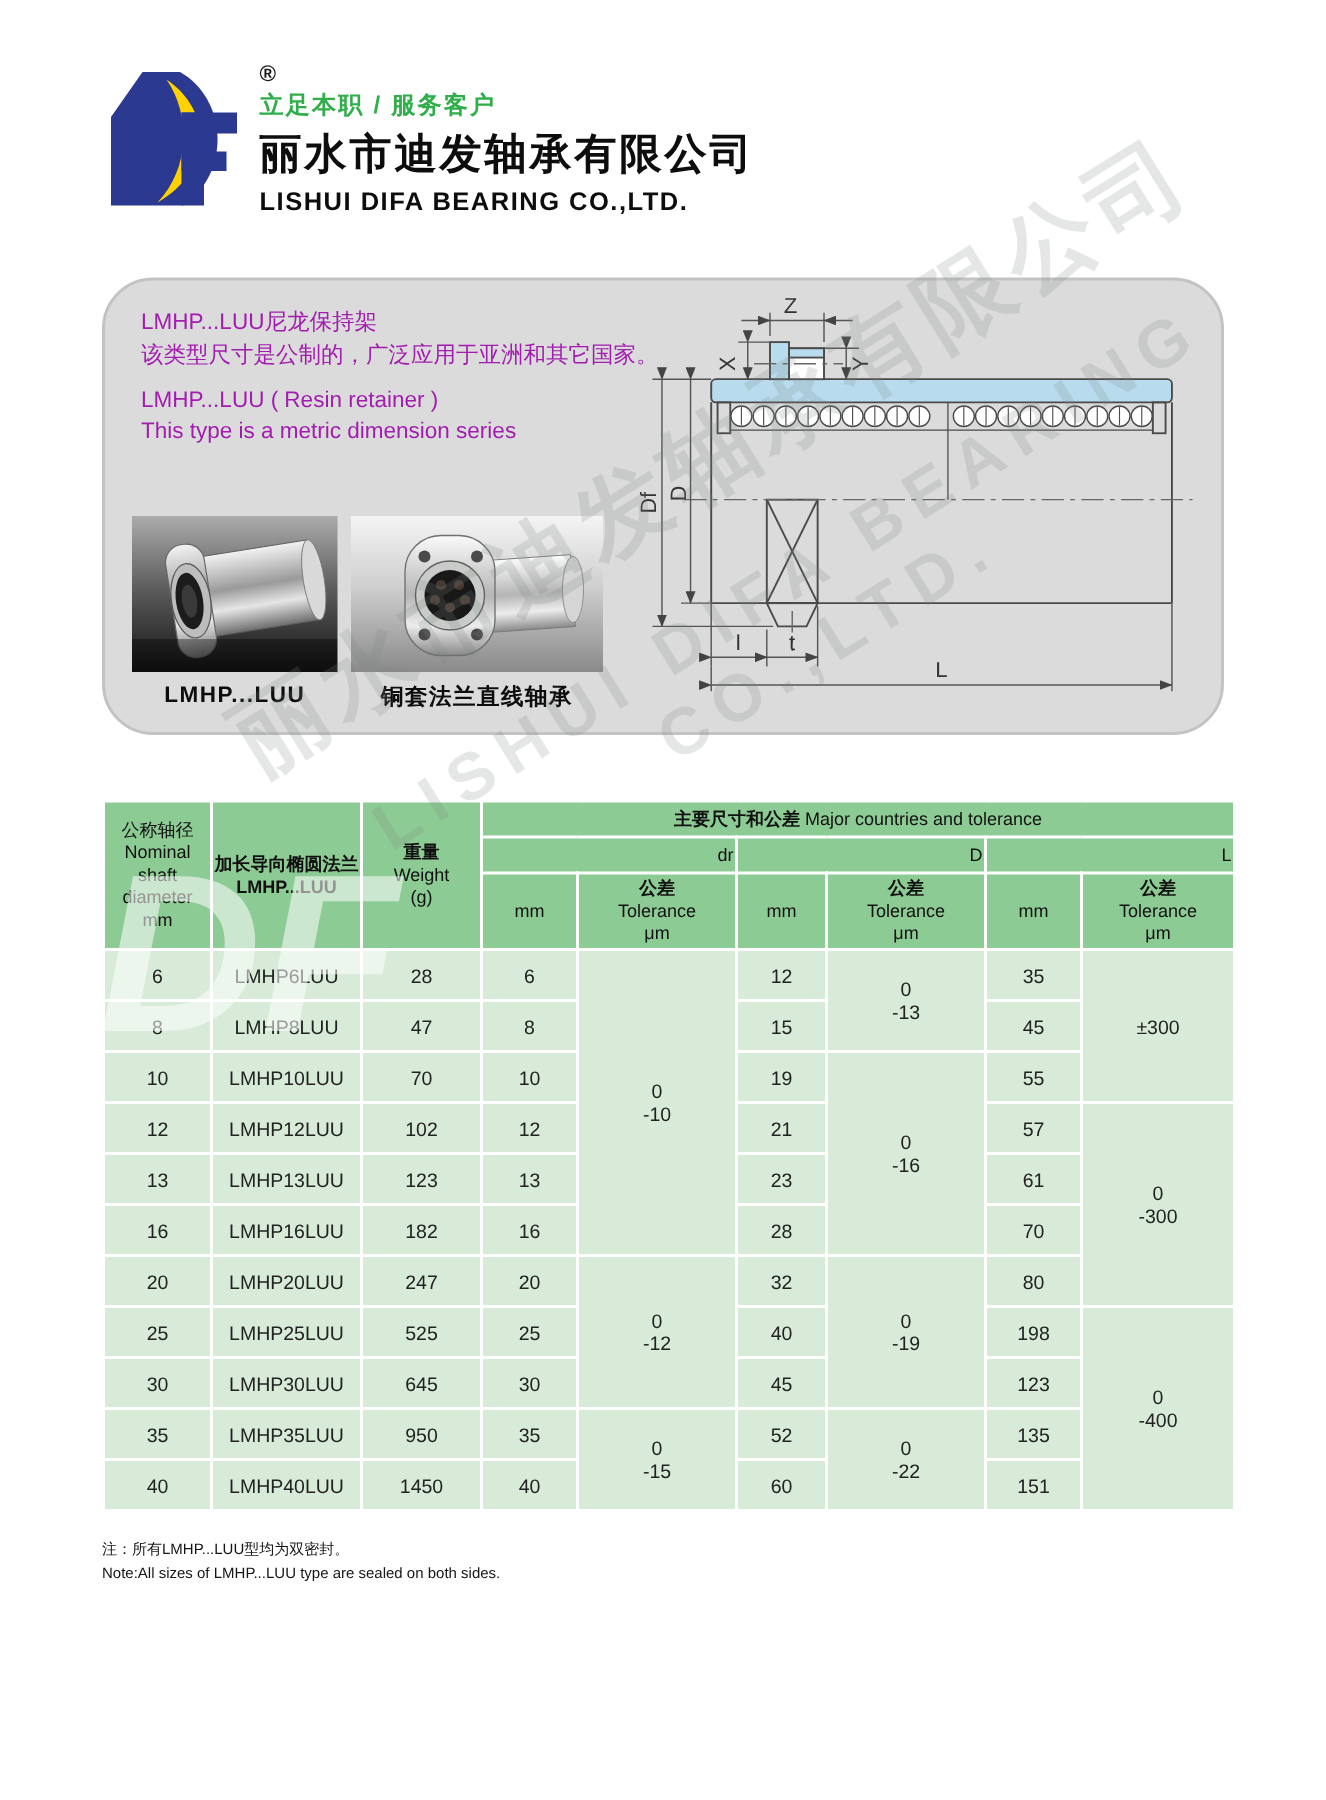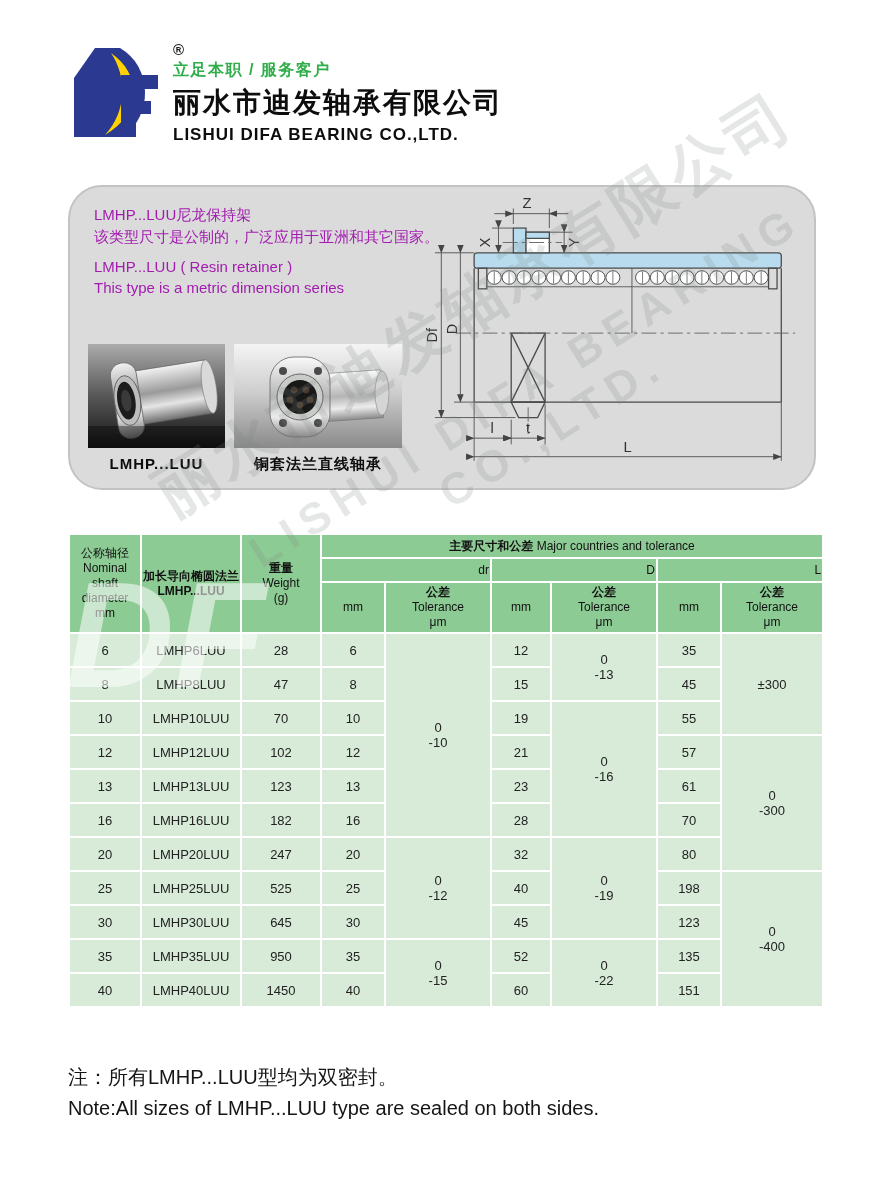--- a/index.html
+++ b/index.html
@@ -56,21 +56,21 @@
     border:2px solid #fff; text-align:center; vertical-align:middle; white-space:pre-line;
   }
   .dim-table thead th { background:#8dcb94; font-weight:normal; font-size:12px; line-height:1.25; color:#111; padding:2px 1px; }
   .dim-table tbody td { background:#d7ebd8; font-size:13px; color:#222; height:34px; padding:0 2px; }
   .b { font-weight:bold; }
   .tier1 th { height:24px; }
   .tier2 th { height:24px;text-align:right; }
   .tier3 th { height:46px;margin-top:36px; }
 
   
-  .note { position:absolute; left:68px; top:1026px; font-size:20px; line-height:1.55; color:#151515;margin-top:36px; }
+  .note { position:absolute; left:68px; top:1026px; font-size:10px; line-height:1.55; color:#151515; }
   .note p { margin:0; }
 
   svg text { font-family:"Liberation Sans","DejaVu Sans",sans-serif; }
 </style>
 </head>
 <body>
 
 <div class="page">
 
   <header class="brand">

